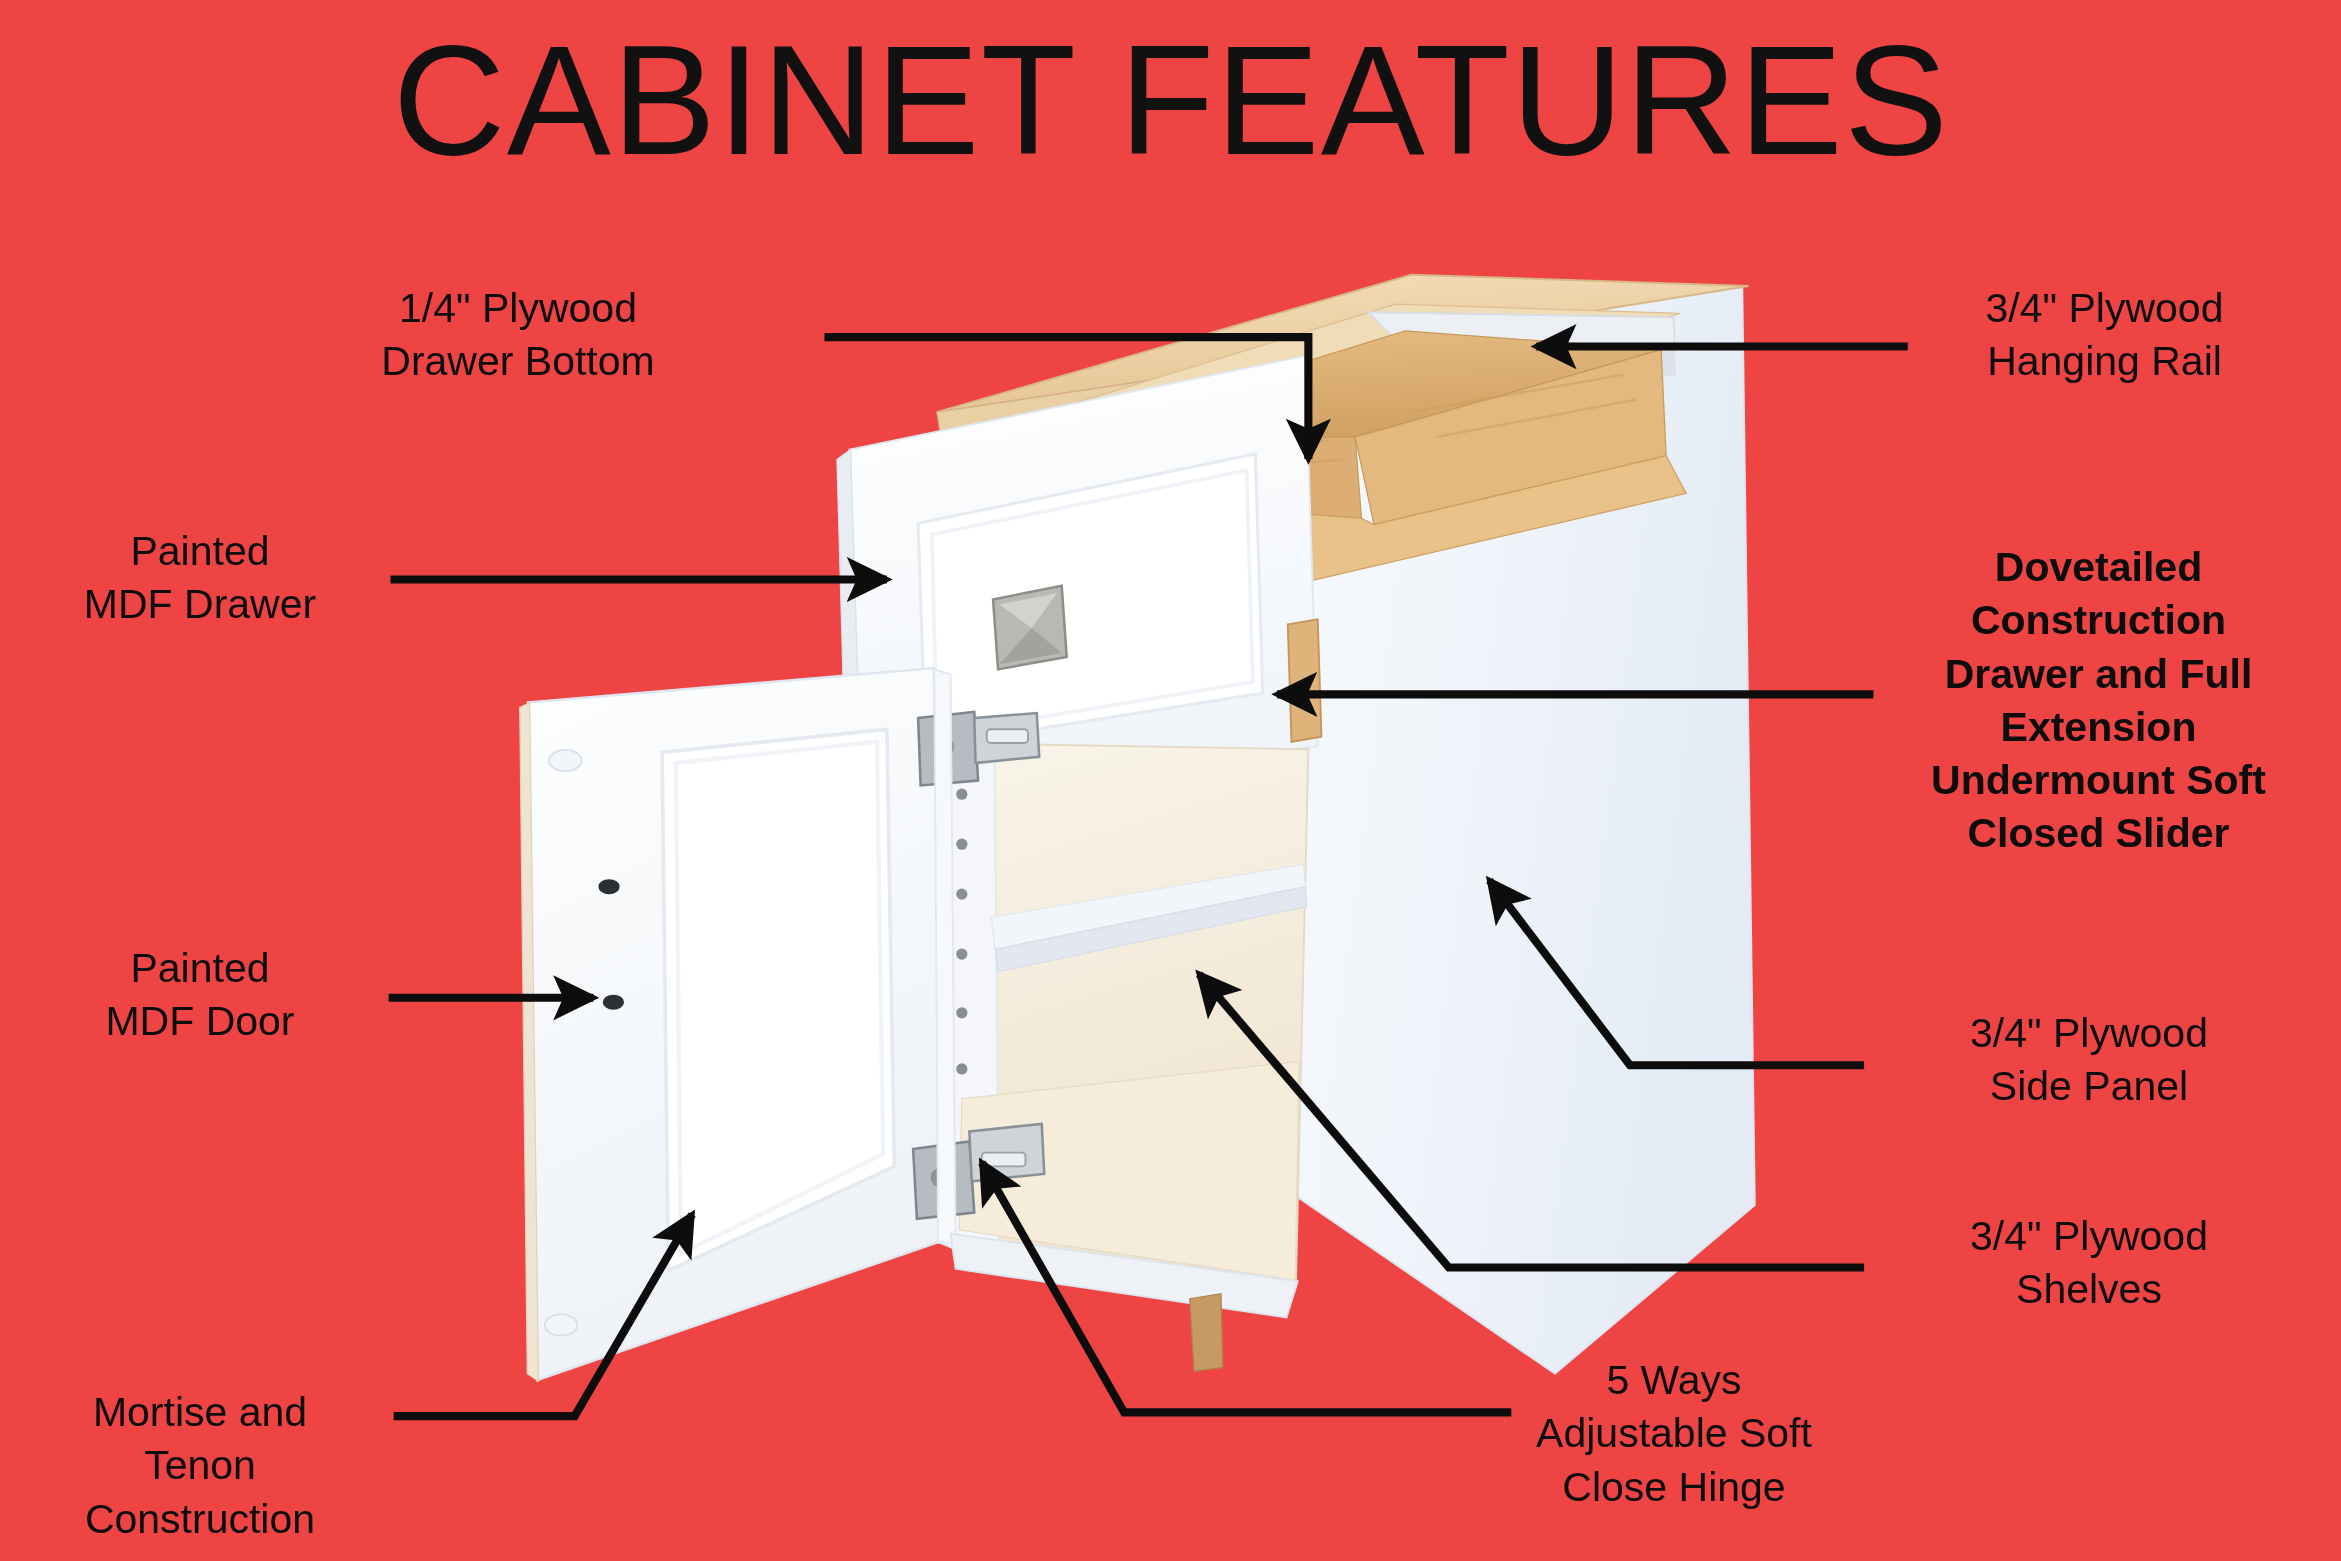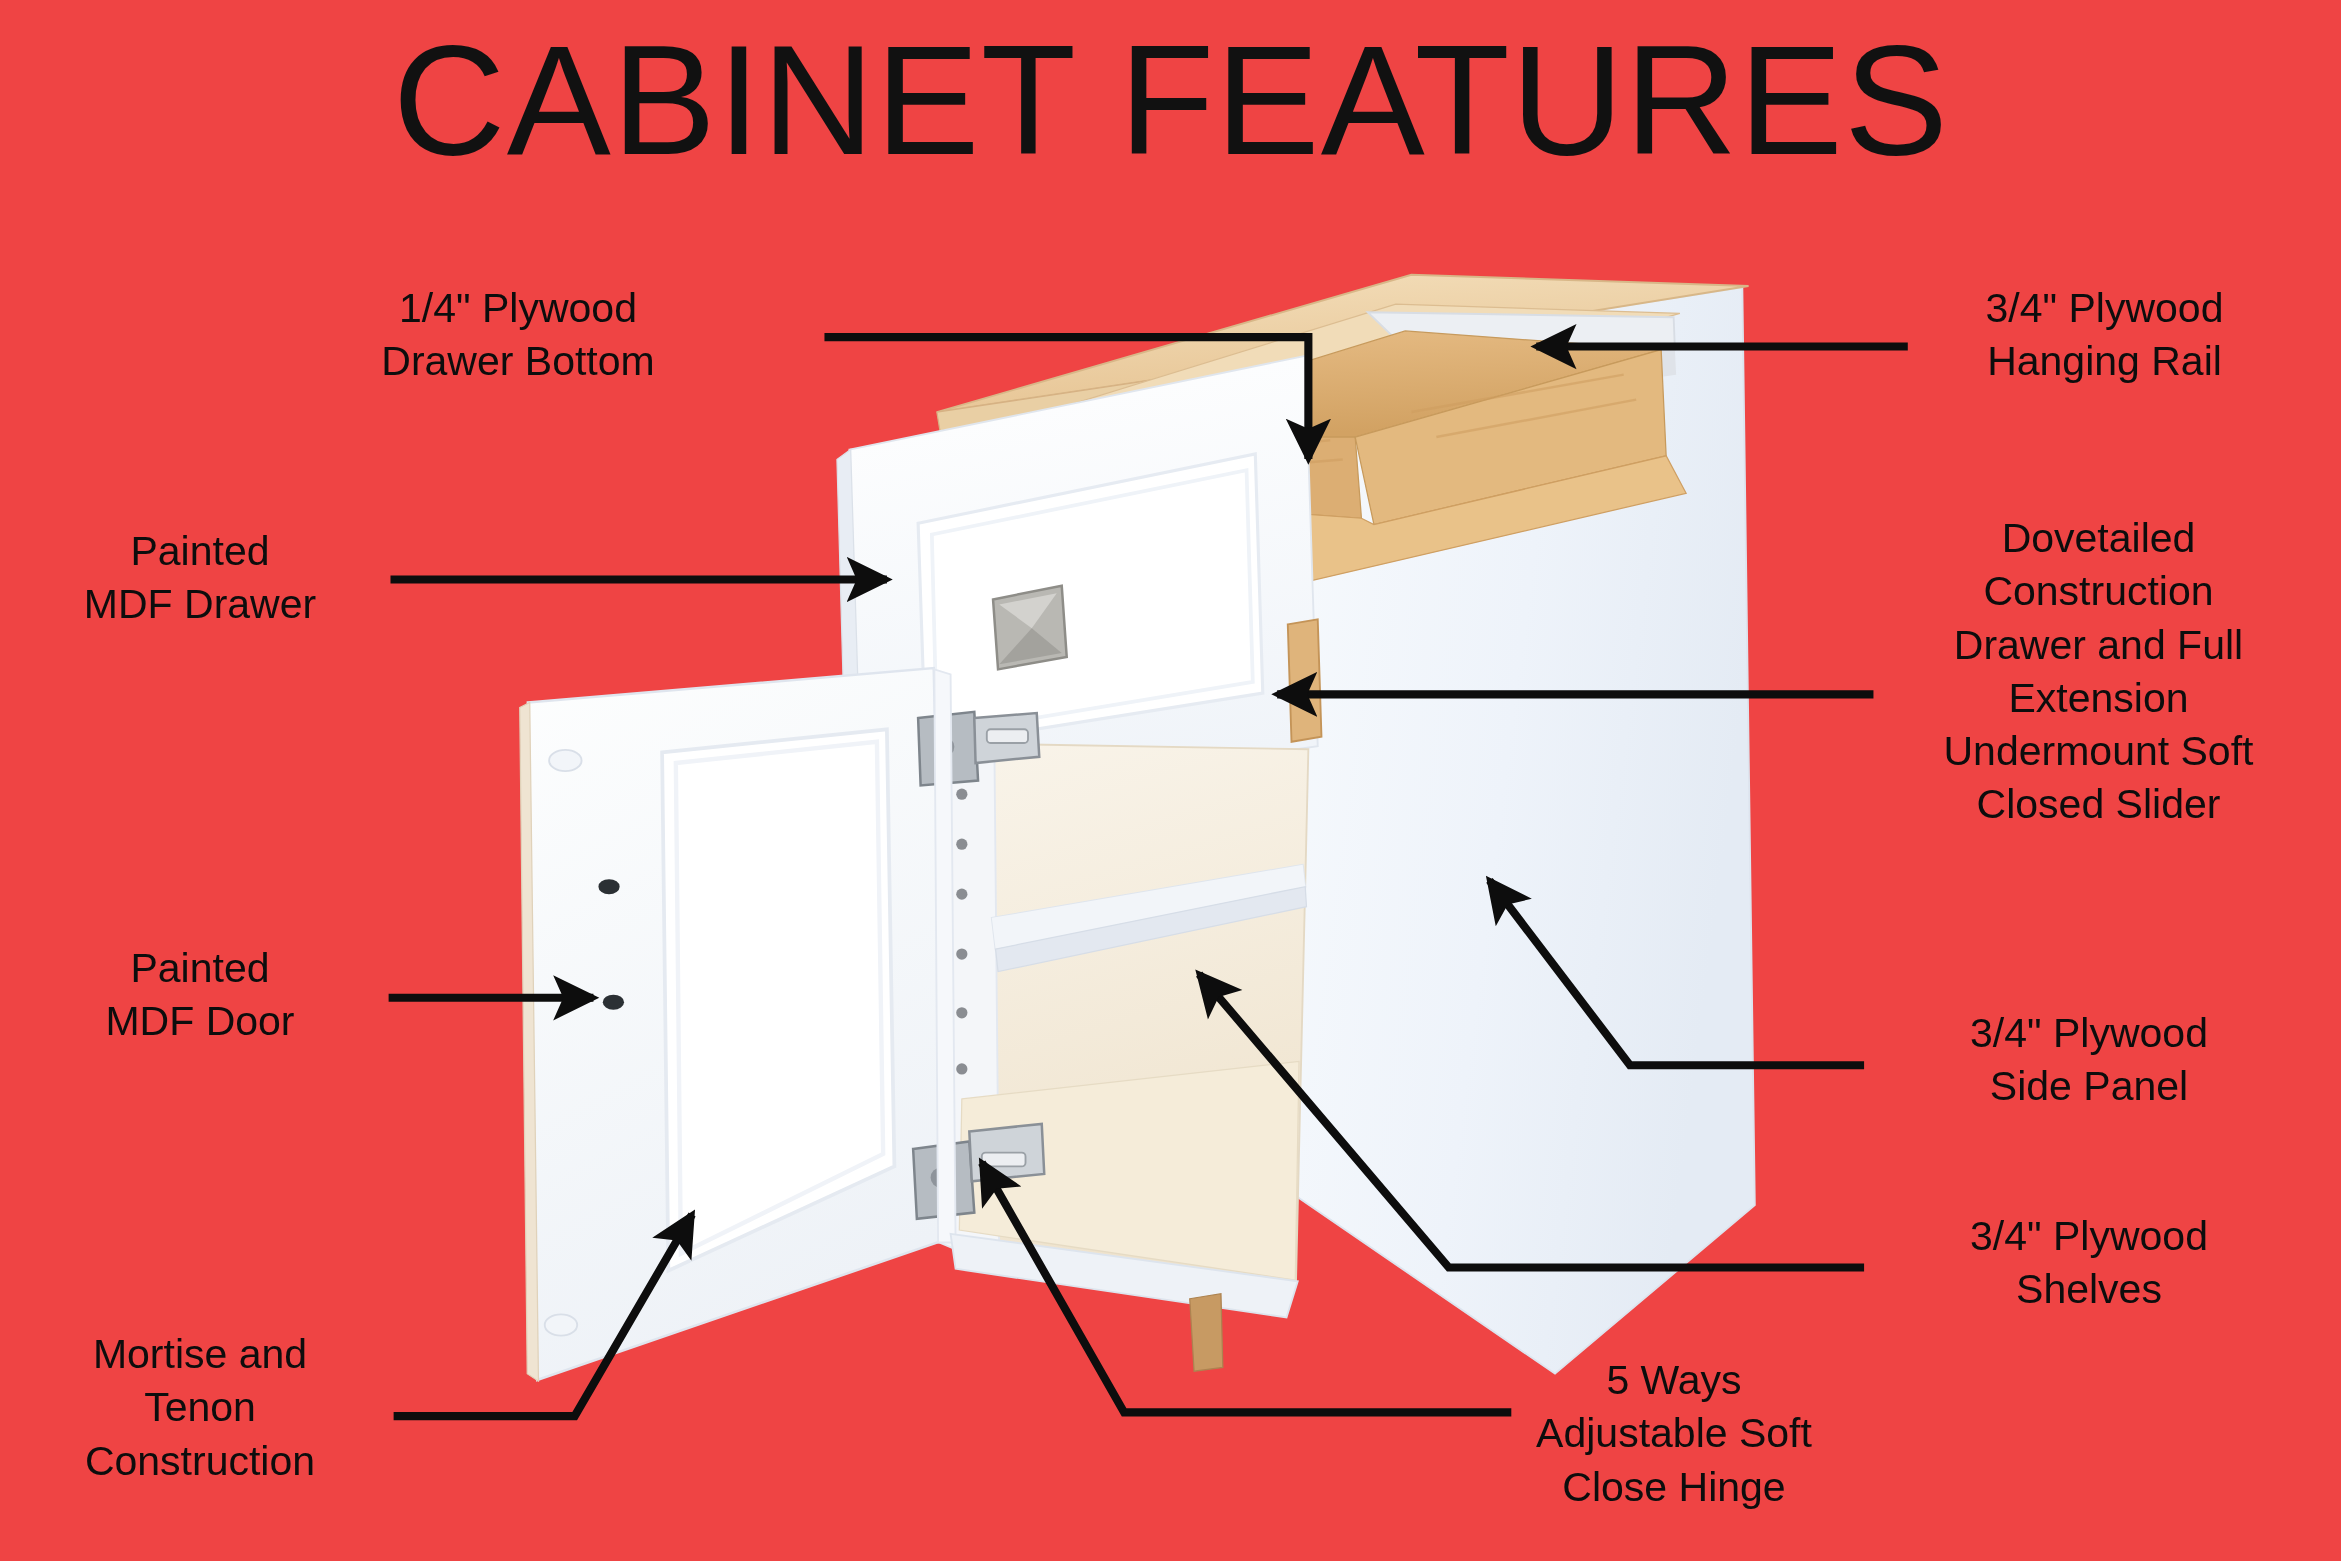--- a/index.html
+++ b/index.html
@@ -204,37 +204,37 @@
 
   <div class="callout" style="left:337px; top:282px; width:362px;">1/4" Plywood
 Drawer Bottom</div>
 
   <div class="callout" style="left:1911px; top:282px; width:387px;">3/4" Plywood
 Hanging Rail</div>
 
   <div class="callout" style="left:19px; top:525px; width:362px;">Painted
 MDF Drawer</div>
 
-  <div class="callout" style="left:1880px; top:512px; width:437px;">Dovetailed
+  <div class="callout" style="left:1880px; top:541px; width:437px;font-weight:bold;">Dovetailed
 Construction
 Drawer and Full
 Extension
 Undermount Soft
 Closed Slider</div>
 
   <div class="callout" style="left:19px; top:942px; width:362px;">Painted
 MDF Door</div>
 
   <div class="callout" style="left:1880px; top:1007px; width:418px;">3/4" Plywood
 Side Panel</div>
 
   <div class="callout" style="left:1880px; top:1210px; width:418px;">3/4" Plywood
 Shelves</div>
 
-  <div class="callout" style="left:12.5px; top:1328px; width:375px;">Mortise and
+  <div class="callout" style="left:12.5px; top:1386px; width:375px;">Mortise and
 Tenon
 Construction</div>
 
   <div class="callout" style="left:1474px; top:1354px; width:400px;">5 Ways
 Adjustable Soft
 Close Hinge</div>
 
 </div>
 
 

